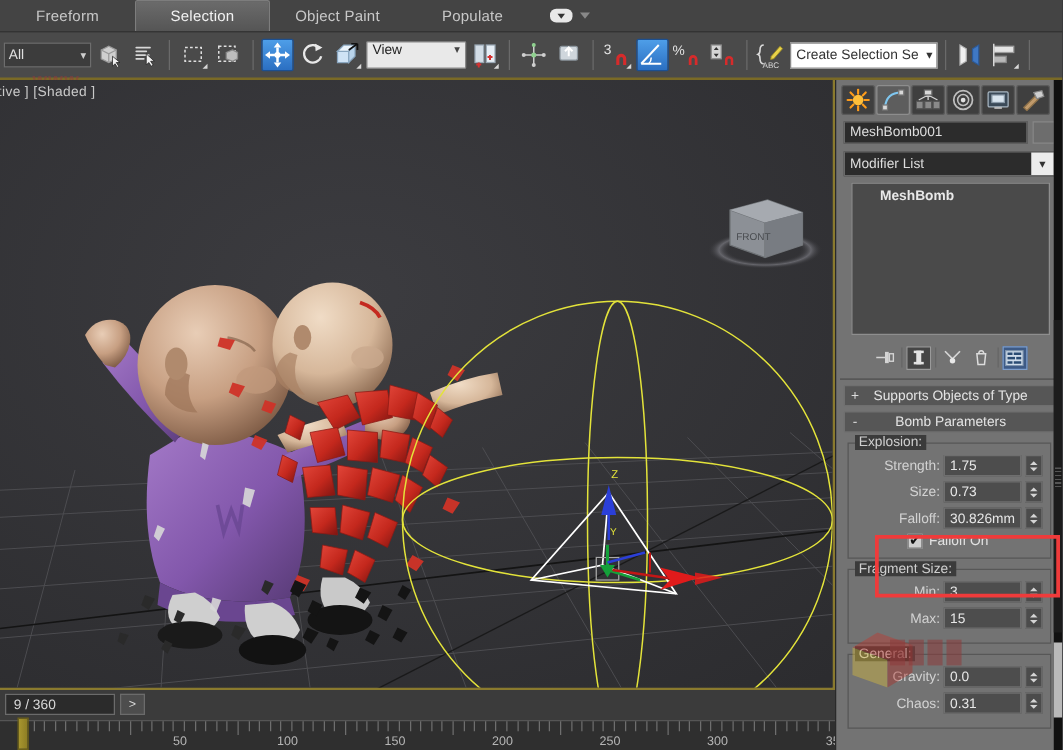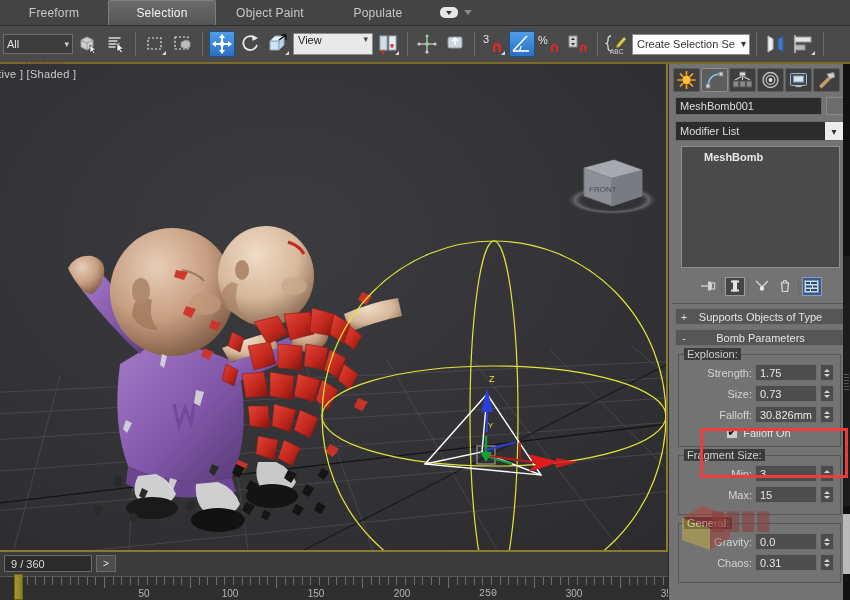--- a/index.html
+++ b/index.html
@@ -706,21 +706,21 @@
         <div class="tick" style="left: 620px; height: 11px;"></div>
         <div class="tick" style="left: 628.6px; height: 8px;"></div>
         <div class="tick" style="left: 637.2px; height: 8px;"></div>
         <div class="tick" style="left: 645.8px; height: 8px;"></div>
         <div class="tick" style="left: 654.4px; height: 8px;"></div>
         <div class="tick" style="left: 663px; height: 8px;"></div>
         <div class="lbl" style="left: 104px;">50</div>
         <div class="lbl" style="left: 190px;">100</div>
         <div class="lbl" style="left: 276px;">150</div>
         <div class="lbl" style="left: 362px;">200</div>
-        <div class="lbl" style="left: 448px; font-family: Liberation Mono, monospace;">250</div>
+        <div class="lbl" style="left: 448px;">250</div>
         <div class="lbl" style="left: 534px;">300</div>
         <div class="lbl" style="left: 629px;">350</div>
       </div>
     <div class="slider-handle"></div>
   </div>
 
   <div class="cmdpanel">
 
     <div class="cp-tabs">
       <div class="cp-tab">

